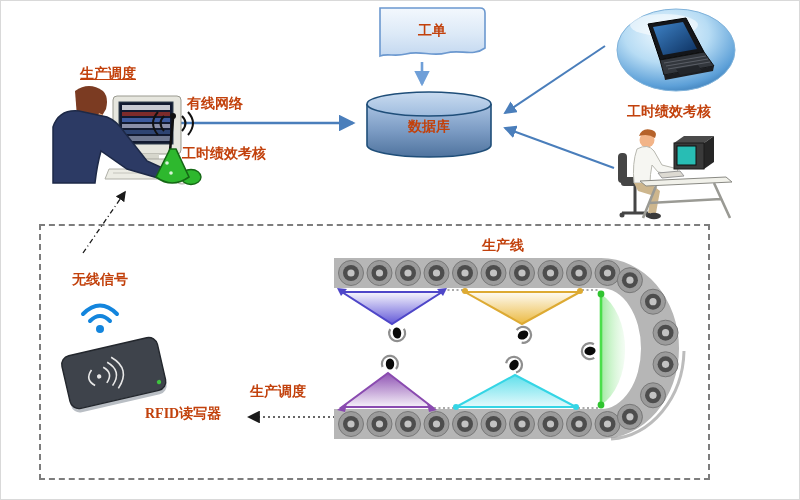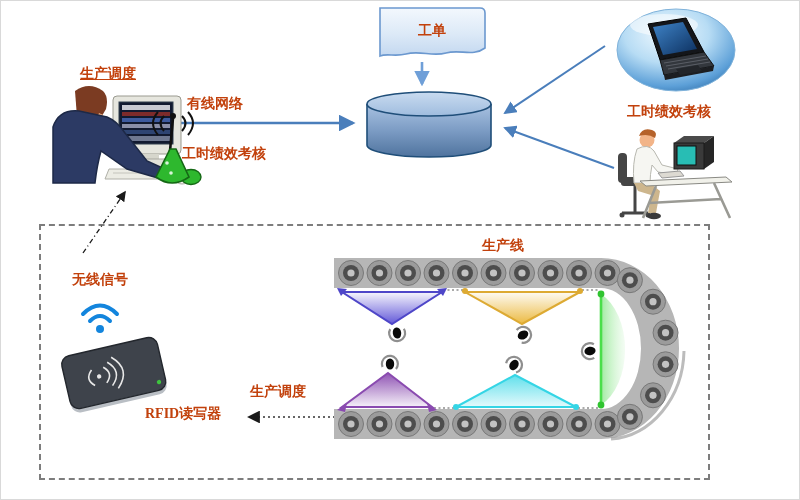--- a/index.html
+++ b/index.html
@@ -69,20 +69,21 @@
           <stop offset="1" stop-color="#4f739e"></stop>
       </linearGradient>
       <linearGradient id="dbT" x1="0" y1="0" x2="0" y2="1">
         <stop offset="0" stop-color="#c9dbf0"></stop>
           <stop offset="1" stop-color="#9fbcde"></stop>
       </linearGradient>
     </defs>
     <path d="M4,16 v41 a62,12 0 0 0 124,0 v-41" fill="url(#dbB)" stroke="#1f4e79" stroke-width="1.6"></path>
     <ellipse cx="66" cy="16" rx="62" ry="12" fill="url(#dbT)" stroke="#1f4e79" stroke-width="1.6"></ellipse>
   </svg>
+  <div class="label center" style="left:366px;top:117px;width:124px;">数据库</div>
 
   <div class="label" style="left:79px;top:64px;text-decoration:underline;">生产调度</div>
   <svg class="abs" style="left:50px;top:82px;z-index:3;" width="138" height="102" viewBox="0 0 138 102">
 
     <rect x="62" y="13" width="68" height="58" rx="4" fill="#e6e6de" stroke="#9a9a90"></rect>
     <rect x="68" y="19" width="54" height="42" fill="#121a30" stroke="#33404f"></rect>
     <g>
       <rect x="71" y="22" width="48" height="5" fill="#c8cad2"></rect>
       <rect x="71" y="29" width="48" height="4" fill="#7d2b2b"></rect>
       <rect x="71" y="35" width="48" height="4" fill="#3d5a9e"></rect>

